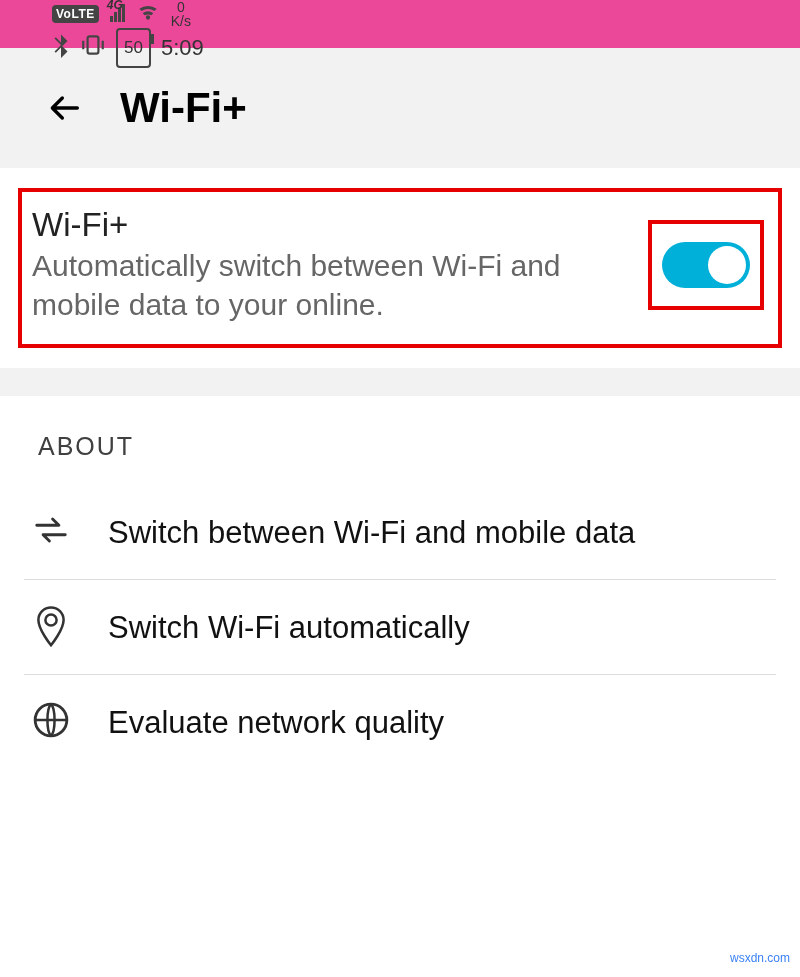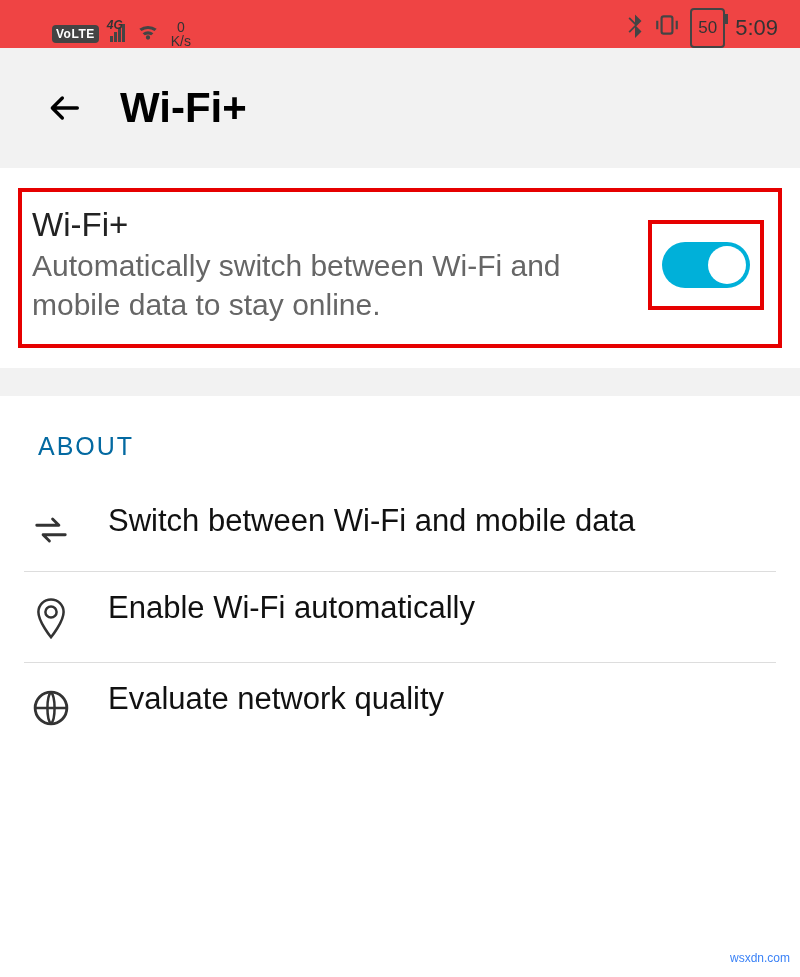--- a/index.html
+++ b/index.html
@@ -7,27 +7,28 @@
       width: 800px;
       height: 977px;
       font-family: -apple-system, "Helvetica Neue", Arial, sans-serif;
       background: #fff;
       color: #000;
       overflow: hidden;
     }
 
     .statusbar {
       height: 48px;
-      background: #ef4444;
+      background: #ec4899;
       display: flex;
       justify-content: space-between;
-      align-items: flex-end;
+      align-items: flex-start;
       padding: 0 22px 0 52px;
       color: #333;
       font-size: 22px;
+      flex-direction: column;
     }
     .status-left, .status-right { display: flex; align-items: center; gap: 10px; }
     .volte-badge {
       background: #444;
       color: #fff;
       border-radius: 4px;
       font-size: 12px;
       font-weight: 700;
       padding: 2px 4px;
       letter-spacing: 0.5px;
@@ -74,32 +75,32 @@
       position:relative;
     }
     .switch::after{
       content:""; position:absolute; right:4px; top:4px;
       width:38px; height:38px; background:#fff; border-radius:50%;
     }
 
     .gap { height: 28px; background:#f2f2f2; margin-top:20px;}
 
     .section-label {
-      color:#0369a1; font-size:25px; letter-spacing:2px;
+      color:#404040; font-size:25px; letter-spacing:2px;
       padding: 36px 0 24px 38px;
     }
 
     .about-list { padding: 0 24px 0 24px; }
     .about-item {
       display:flex; gap:30px; align-items:flex-start;
       padding: 18px 0 22px 0;
     }
     .about-item + .about-item { border-top:1px solid #ddd;}
     .about-icon { width:54px; display:flex; justify-content:center; padding-top:8px; color:#333;}
-    .about-text { flex:1; }
+    .about-text { flex:1;margin-top:12px; }
     .about-title { font-size:31px; color:#111; margin-bottom:6px;}
     .about-desc { font-size:28px; color:#666; line-height:1.35;}
 
     .watermark { position:absolute; bottom:12px; right:10px; font-size:12px; color:#3b82f6;}
   </style>
 </head>
 <body>
 
 <div class="statusbar">
   <div class="status-left">
@@ -141,21 +142,21 @@
         <path d="M20 12H5m0 0l6-6m-6 6l6 6" stroke="#000" stroke-width="2" fill="none" stroke-linecap="round" stroke-linejoin="round"></path>
       </svg>
   </div>
   <div class="page-title">Wi-Fi+</div>
 </div>
 
 <div class="main-toggle-outer">
   <div class="main-toggle-row">
     <div class="main-toggle-text">
       <div class="main-toggle-title">Wi-Fi+</div>
-      <div class="main-toggle-desc">Automatically switch between Wi-Fi and mobile data to stay online.</div>
+      <div class="main-toggle-desc">Automatically switch between Wi-Fi and mobile data to your online.</div>
     </div>
     <div class="switch-wrap">
       <div class="switch"></div>
     </div>
   </div>
 </div>
 
 <div class="gap"></div>
 
 <div class="section-label">ABOUT</div>
@@ -173,21 +174,21 @@
     </div>
   </div>
 
   <div class="about-item">
     <div class="about-icon">
       <svg width="34" height="42" viewBox="0 0 24 30">
           <path d="M12 1C7 1 3 5 3 10c0 7 9 18 9 18s9-11 9-18c0-5-4-9-9-9zm0 13a4 4 0 110-8 4 4 0 010 8z" fill="none" stroke="#333" stroke-width="1.8"></path>
         </svg>
     </div>
     <div class="about-text">
-      <div class="about-title">Enable Wi-Fi automatically</div>
+      <div class="about-title">Switch Wi-Fi automatically</div>
     </div>
   </div>
 
   <div class="about-item">
     <div class="about-icon">
       <svg width="38" height="38" viewBox="0 0 24 24">
           <circle cx="12" cy="12" r="10" fill="none" stroke="#333" stroke-width="1.8"></circle>
           <path d="M2 12h20M12 2c3 3 3 17 0 20M12 2c-3 3-3 17 0 20" fill="none" stroke="#333" stroke-width="1.6"></path>
         </svg>
     </div>

